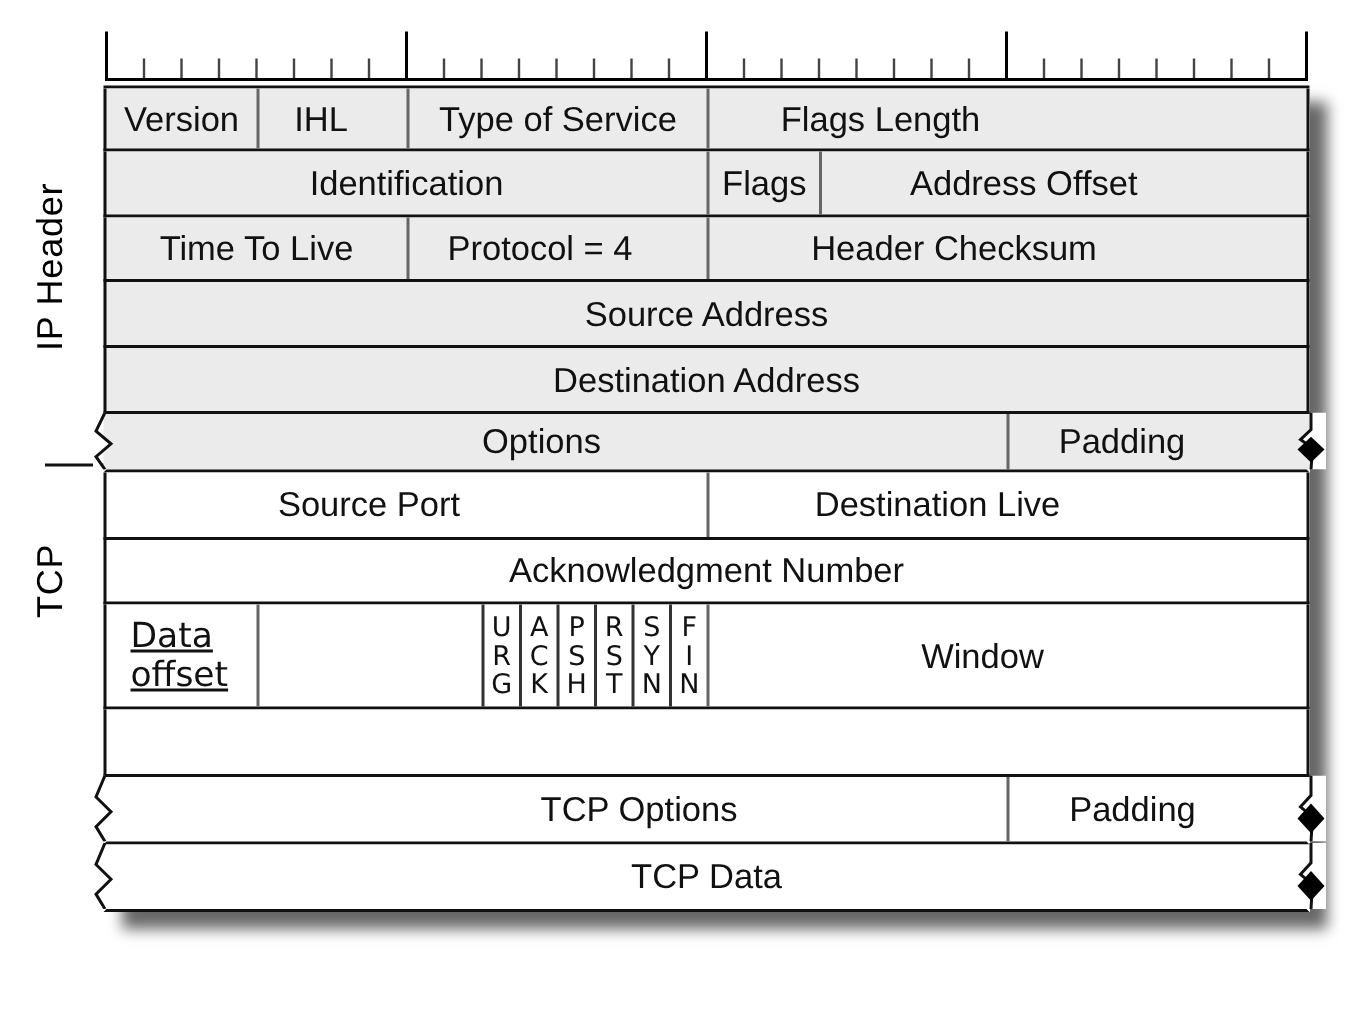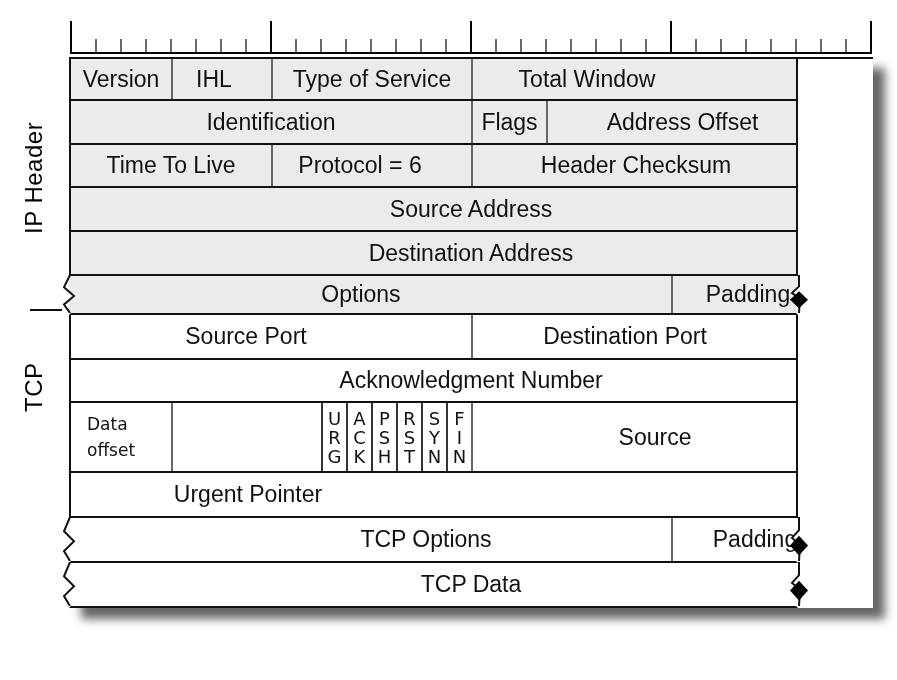--- a/index.html
+++ b/index.html
@@ -12,35 +12,35 @@
   .side-label.ip{left:20px;top:112px;height:132px;}
   .side-label.tcp{left:20px;top:352px;height:70px;}
   .section-divider{position:absolute;left:30px;top:309px;width:39px;height:2px;background:#111;}
 
   
   .ruler{position:absolute;left:69px;top:17px;width:806px;height:38px;}
 
   
   .table{position:absolute;left:69px;top:57px;width:804px;box-sizing:border-box;
          border-top:2px solid #111;box-shadow:12px 11px 9px rgba(0,0,0,.60);}
-  .row{position:relative;display:flex;box-sizing:border-box;width:729px;
+  .row{position:relative;display:flex;box-sizing:border-box;width:804px;
        border-left:2px solid #111;border-right:2px solid #111;border-bottom:2px solid #111;}
   .row.ip{background:var(--ip-fill,#ebebeb);}
   .row.tcp{background:var(--tcp-fill,#ffffff);}
   .row.torn{border-left-color:transparent;border-right-color:transparent;}
   .cell{box-sizing:border-box;display:flex;align-items:center;justify-content:center;
         overflow:visible;white-space:nowrap;}
   .cell + .cell{border-left:2px solid #666;}
   .cell > span{font-size:23px;transform:translateX(var(--nx,0px));}
   .cell.flag{border-left:2px solid #333;}
   .cell.flag > span{font-family:"DejaVu Sans",sans-serif;font-size:18px;line-height:19px;
                     white-space:pre-line;text-align:center;transform:none;}
   .cell.left-al{justify-content:flex-start;padding-left:16px;white-space:normal;}
-  .cell.left-al > span{font-family:"DejaVu Sans",sans-serif;font-size:17px;line-height:26px;
-                       width:74px;transform:none;}
+  .cell.left-al > span{font-family:"DejaVu Sans",sans-serif;font-size:23px;line-height:26px;
+                       width:74px;transform:none;text-decoration:underline;}
   
   .tear{position:absolute;top:-1px;height:calc(100% + 1px);pointer-events:none;}
   .tear-left{left:-9px;width:16px;}
   .tear-right{right:-13px;width:24px;}
 </style>
 </head>
 <body>
 
 <div class="canvas" style="--ip-fill: #ebebeb; --tcp-fill: #ffffff;">
 
@@ -93,42 +93,42 @@
       <div class="cell" style="flex:0 0 100px">
           <span>Version</span>
         </div>
       <div class="cell" style="flex:0 0 100px;--nx:-8px">
           <span>IHL</span>
         </div>
       <div class="cell" style="flex:0 0 200px">
           <span>Type of Service</span>
         </div>
       <div class="cell" style="flex:0 0 400px;--nx:-85px">
-          <span>Total Window</span>
+          <span>Flags Length</span>
         </div>
     </div>
 
     <div class="row ip" style="height:44px">
       <div class="cell" style="flex:0 0 400px">
           <span>Identification</span>
         </div>
       <div class="cell" style="flex:0 0 75px">
           <span>Flags</span>
         </div>
       <div class="cell" style="flex:0 0 325px;--nx:-27px">
           <span>Address Offset</span>
         </div>
     </div>
 
     <div class="row ip" style="height:43px">
       <div class="cell" style="flex:0 0 200px">
           <span>Time To Live</span>
         </div>
       <div class="cell" style="flex:0 0 200px;--nx:-12px">
-          <span>Protocol = 6</span>
+          <span>Protocol = 4</span>
         </div>
       <div class="cell" style="flex:0 0 400px;--nx:-36px">
           <span>Header Checksum</span>
         </div>
     </div>
 
     <div class="row ip" style="height:44px">
       <div class="cell" style="flex:0 0 800px">
           <span>Source Address</span>
         </div>
@@ -156,21 +156,21 @@
         <polyline points="14,0 14,12 7,19 15,25 14,40" fill="none" stroke="#111" stroke-width="2" vector-effect="non-scaling-stroke"></polyline>
         <path d="M14,17 L23,26 L14,35 L5,26 Z" fill="#000"></path>
       </svg>
     </div>
 
     <div class="row tcp" style="height:45px">
       <div class="cell" style="flex:0 0 400px;--nx:-25px">
           <span>Source Port</span>
         </div>
       <div class="cell" style="flex:0 0 400px;--nx:-47px">
-          <span>Destination Port</span>
+          <span>Destination Live</span>
         </div>
     </div>
 
 
     <div class="row tcp" style="height:43px">
       <div class="cell" style="flex:0 0 800px">
           <span>Acknowledgment Number</span>
         </div>
     </div>
 
@@ -205,28 +205,25 @@
           <span>S
 Y
 N</span>
         </div>
       <div class="cell flag" style="flex:0 0 25px">
           <span>F
 I
 N</span>
         </div>
       <div class="cell" style="flex:0 0 400px;--nx:-17px">
-          <span>Source</span>
+          <span>Window</span>
         </div>
     </div>
 
     <div class="row tcp" style="height:45px">
-      <div class="cell" style="flex:0 0 400px;--nx:-23px">
-          <span>Urgent Pointer</span>
-        </div>
     </div>
 
     <div class="row tcp torn" style="height:45px">
       <div class="cell" style="flex:0 0 600px;--nx:55px">
           <span>TCP Options</span>
         </div>
       <div class="cell" style="flex:0 0 200px;--nx:-17px">
           <span>Padding</span>
         </div>
       <svg class="tear tear-left" viewBox="0 0 16 40" preserveAspectRatio="none">

